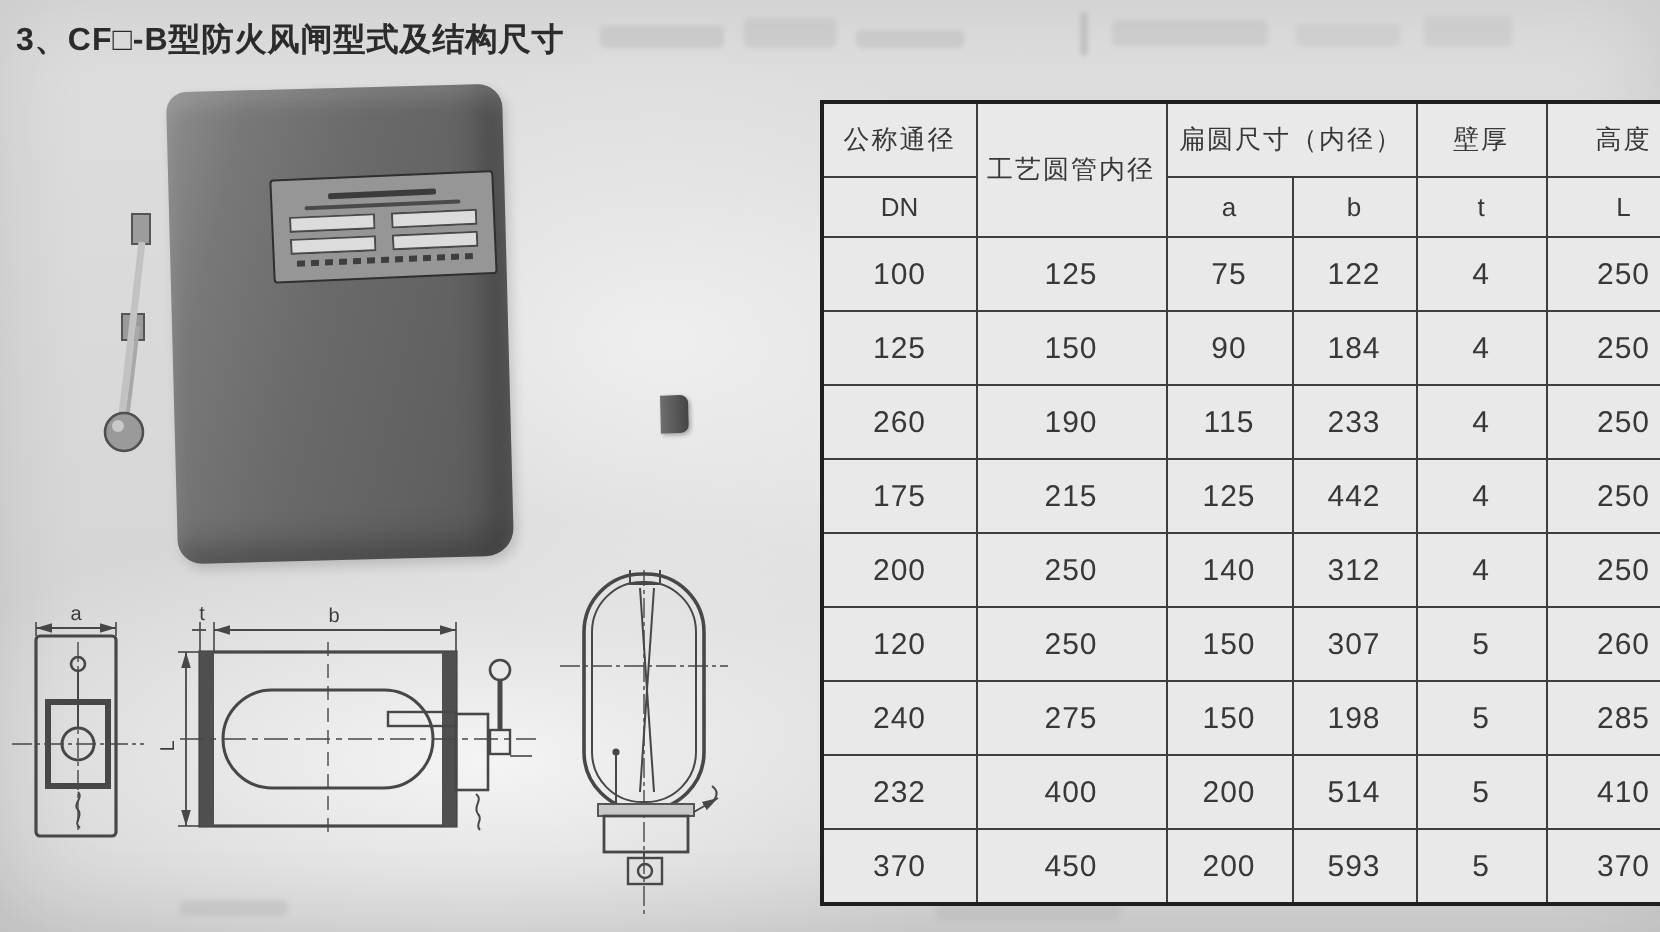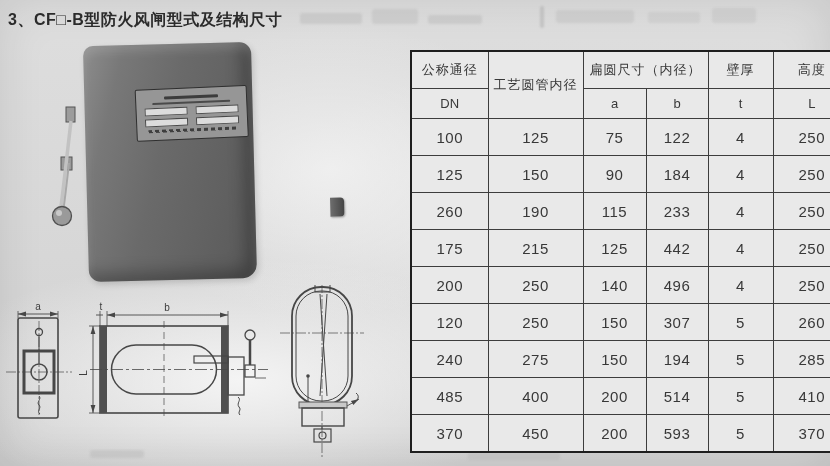--- a/index.html
+++ b/index.html
@@ -252,45 +252,45 @@
           <td>125</td>
           <td>442</td>
           <td>4</td>
           <td>250</td>
         </tr>
 
         <tr>
           <td>200</td>
           <td>250</td>
           <td>140</td>
-          <td>496</td>
+          <td>312</td>
           <td>4</td>
           <td>250</td>
         </tr>
 
         <tr>
           <td>120</td>
           <td>250</td>
           <td>150</td>
           <td>307</td>
           <td>5</td>
           <td>260</td>
         </tr>
 
         <tr>
           <td>240</td>
           <td>275</td>
           <td>150</td>
-          <td>194</td>
+          <td>198</td>
           <td>5</td>
           <td>285</td>
         </tr>
 
         <tr>
-          <td>485</td>
+          <td>232</td>
           <td>400</td>
           <td>200</td>
           <td>514</td>
           <td>5</td>
           <td>410</td>
         </tr>
 
         <tr>
           <td>370</td>
           <td>450</td>

